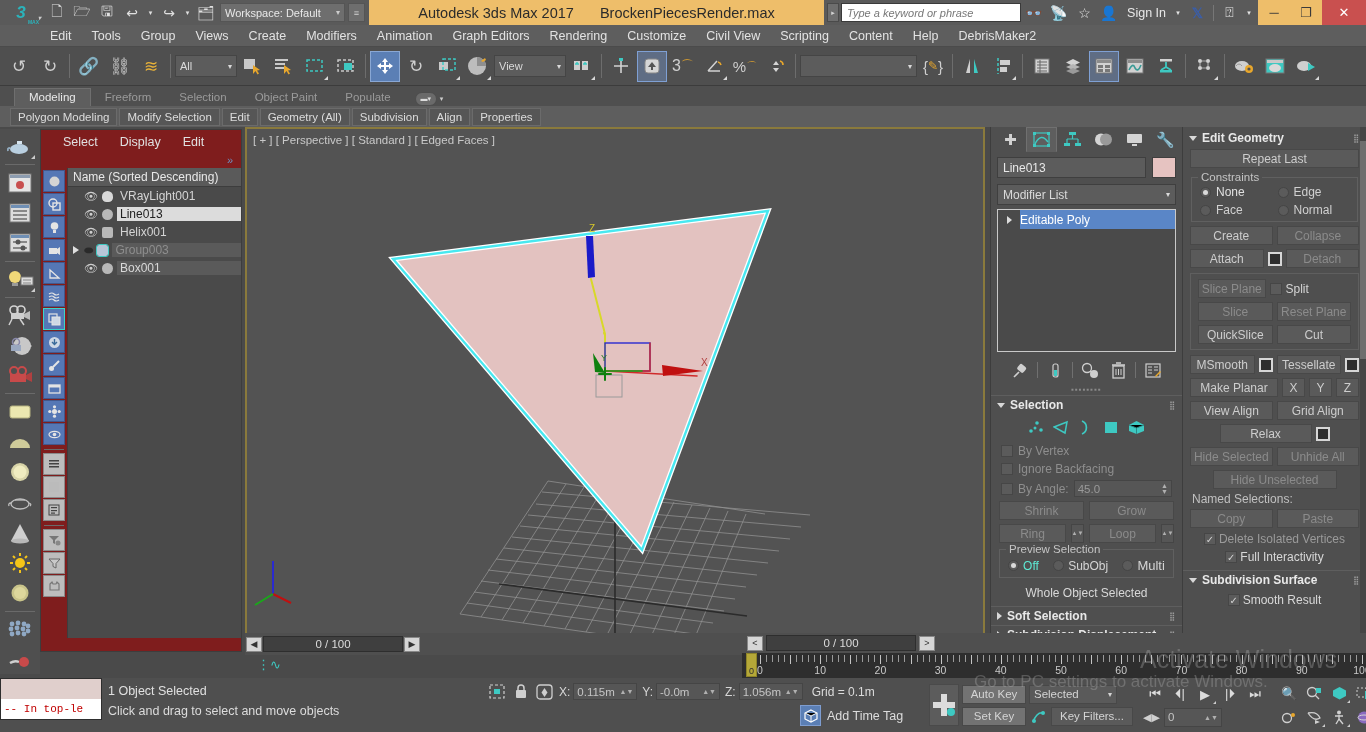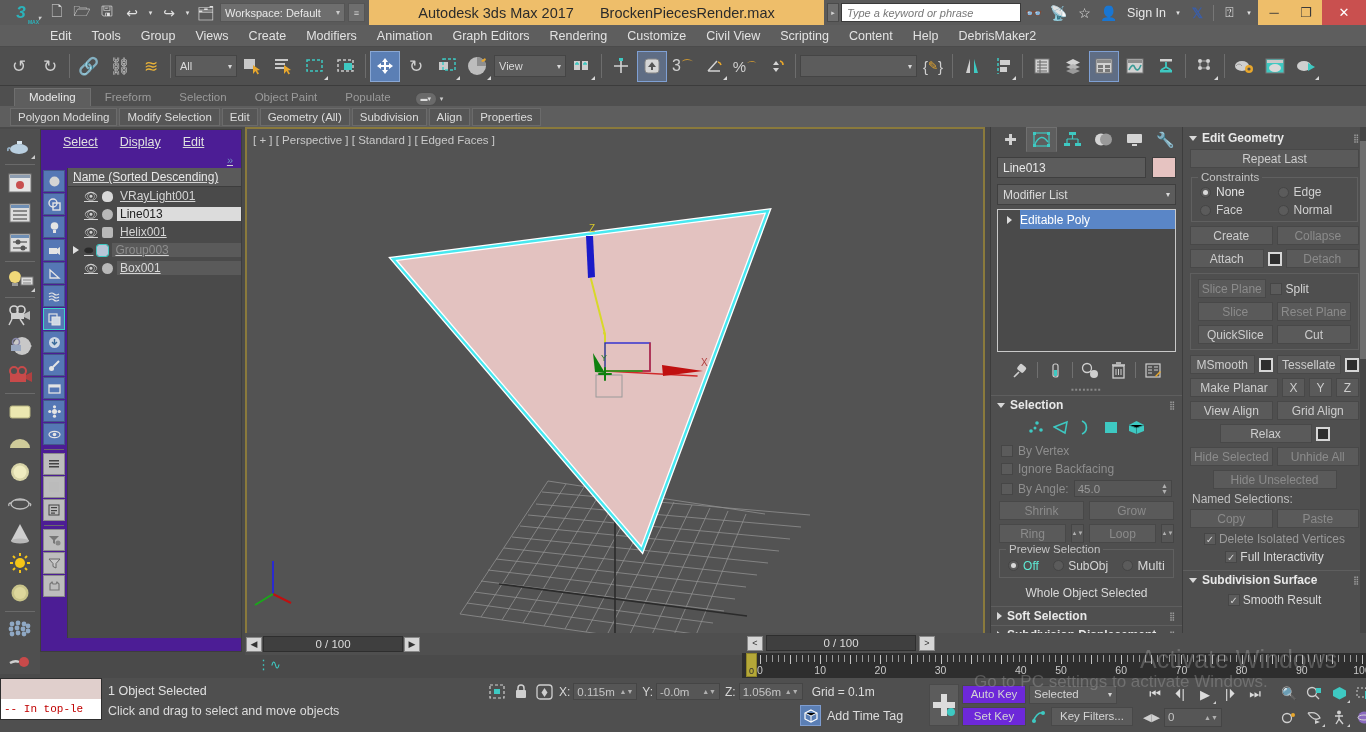--- a/index.html
+++ b/index.html
@@ -79,21 +79,21 @@
 
   
   .lefttb{ position:absolute; left:0; top:129px; width:40px; height:545px;
            background:#4f4f4f; display:flex; flex-direction:column; align-items:center; padding-top:3px; gap:1px;}
   .ltool{ width:34px;height:32px; display:flex;align-items:center;justify-content:center;
           font-size:18px; position:relative;}
   .lsep{ width:30px;height:1px;background:#6a6a6a;margin:2px 0;}
 
   
   .explorer{ position:absolute; left:40px; top:129px; width:202px; height:523px;
-             background:#4c1d95; border:1px solid #3d3d3d;text-decoration:underline;}
+             background:#7f1d1d; border:1px solid #3d3d3d;}
   .ex-menu{ height:24px; display:flex; align-items:center; gap:22px; padding-left:22px;
             font-size:12.5px; color:#e0e0e0;}
   .ex-chev{ text-align:right; padding-right:8px; color:#6f8fc0; font-size:11px; height:14px;}
   .ex-body{ display:flex; height:470px;}
   .ex-icons{ width:26px; display:flex; flex-direction:column; align-items:center; padding-top:2px; }
   .exi{ width:22px;height:22px; background:#5577b5; border:1px solid #44578a; margin-bottom:1px;
         display:flex;align-items:center;justify-content:center;font-size:12px;color:#e9e9e9;}
   .exi.plain{ background:#bdbdbd; border:1px solid #8a8a8a; color:#3a3a3a;}
   .exi.sel{ border:1px solid #3bd6c8; }
   .exi-sep{ width:20px;height:1px;background:#6a6a6a;margin:3px 0;}
@@ -225,21 +225,21 @@
          font-size:11.5px; padding:0 3px; display:flex;align-items:center; justify-content:space-between;}
   .gridtxt{ font-size:12px; color:#dcdcdc; margin-left:4px;}
   .timetag{ position:absolute; left:800px; top:27px; display:flex; align-items:center; gap:6px;}
   .tt-icon{ width:21px;height:21px;background:#5b7fb5;border:1px solid #7e9dd0;
             display:flex;align-items:center;justify-content:center;font-size:13px;color:#fff;}
   .animarea{ position:absolute; left:925px; top:0; width:441px; height:54px; background:#4f4f4f;
              display:flex; align-items:center; gap:3px; padding-left:4px;}
   .bigkey{ width:42px;height:42px; background:#5c5c5c; border:1px solid #4a4a4a;
            display:flex;align-items:center;justify-content:center; font-size:24px; color:#dcdcdc;}
   .akcol{ display:flex; flex-direction:column; gap:3px;}
-  .akbtn{ width:64px;height:19px; background:#6d28d9;border:1px solid #484848; color:#d4d4d4;
+  .akbtn{ width:64px;height:19px; background:#737373;border:1px solid #484848; color:#d4d4d4;
           font-size:11.5px; display:flex;align-items:center;justify-content:center;}
   .selsel{ width:88px;height:19px;background:#5a5a5a;border:1px solid #484848;color:#d4d4d4;
            font-size:11.5px; display:flex;align-items:center;justify-content:space-between;padding:0 4px;text-align:right;}
   .kfbtn{ width:82px;height:19px;background:#5a5a5a;border:1px solid #484848;color:#d4d4d4;
           font-size:11.5px;display:flex;align-items:center;justify-content:center;}
   .playrow{ display:flex; align-items:center; gap:1px;}
   .pbtn{ width:24px;height:21px; display:flex;align-items:center;justify-content:center;
          color:#dcdcdc; font-size:13px; position:relative;}
   .pbtn .fl{position:absolute;right:1px;bottom:1px;width:0;height:0;border-left:3px solid transparent;border-bottom:3px solid #ccc;}
   .framefield{ width:58px;height:19px;background:#565656;border:1px solid #454545;color:#c5c5c5;
@@ -1352,21 +1352,21 @@
           <div class="tl-tick maj" style="left: 589.9px;"></div>
           <div class="tl-tick" style="left: 595.92px;"></div>
           <div class="tl-tick" style="left: 601.94px;"></div>
           <div class="tl-tick" style="left: 607.96px;"></div>
           <div class="tl-tick" style="left: 613.98px;"></div>
           <div class="tl-tick maj" style="left: 620px;"></div>
           <div class="tl-num" style="left: 18px;">0</div>
           <div class="tl-num" style="left: 78.2px;">10</div>
           <div class="tl-num" style="left: 138.4px;">20</div>
           <div class="tl-num" style="left: 198.6px;">30</div>
-          <div class="tl-num" style="left: 258.8px; margin-left: 20px;">40</div>
+          <div class="tl-num" style="left: 258.8px;">40</div>
           <div class="tl-num" style="left: 319px;">50</div>
           <div class="tl-num" style="left: 379.2px;">60</div>
           <div class="tl-num" style="left: 439.4px;">70</div>
           <div class="tl-num" style="left: 499.6px;">80</div>
           <div class="tl-num" style="left: 559.8px;">90</div>
           <div class="tl-num" style="left: 620px;">100</div>
         </div>
     </div>
   </div>
 

